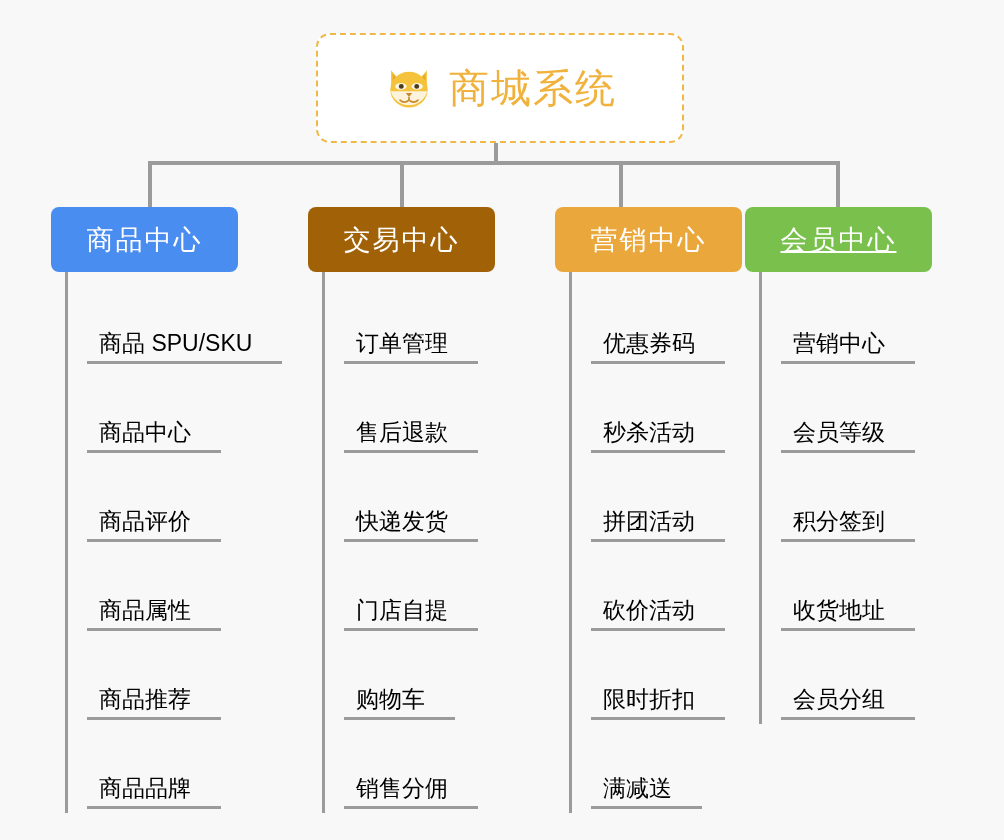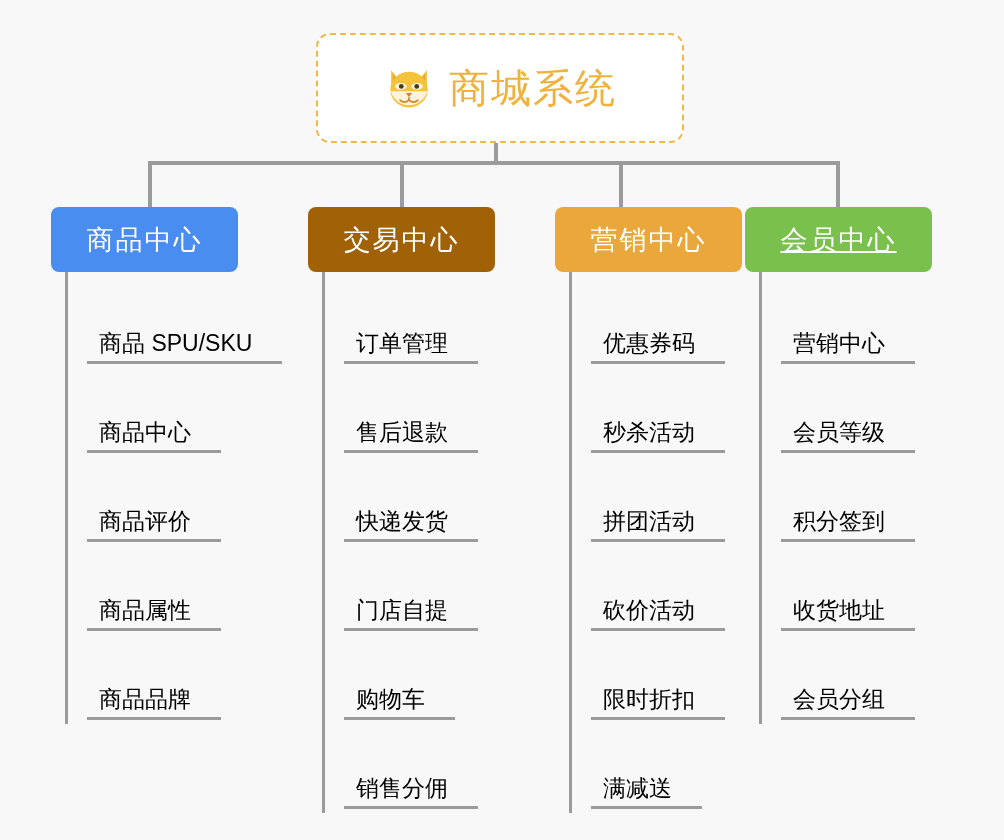--- a/index.html
+++ b/index.html
@@ -170,20 +170,23 @@
       <div class="leaf-item">
           <span class="leaf-label">商品中心</span>
         </div>
       <div class="leaf-item">
           <span class="leaf-label">商品评价</span>
         </div>
       <div class="leaf-item">
           <span class="leaf-label">商品属性</span>
         </div>
       <div class="leaf-item">
+          <span class="leaf-label">商品推荐</span>
+        </div>
+      <div class="leaf-item">
           <span class="leaf-label">商品品牌</span>
         </div>
     </div>
   </div>
 
   <div class="column col-2">
     <div class="dept-box c-red">
       <span>交易中心</span>
     </div>
     <div class="leaf-list">

